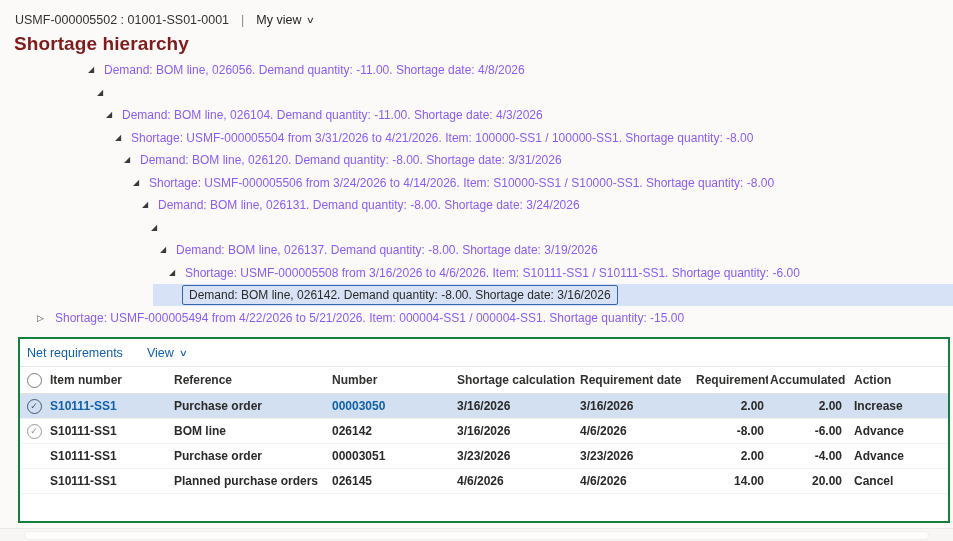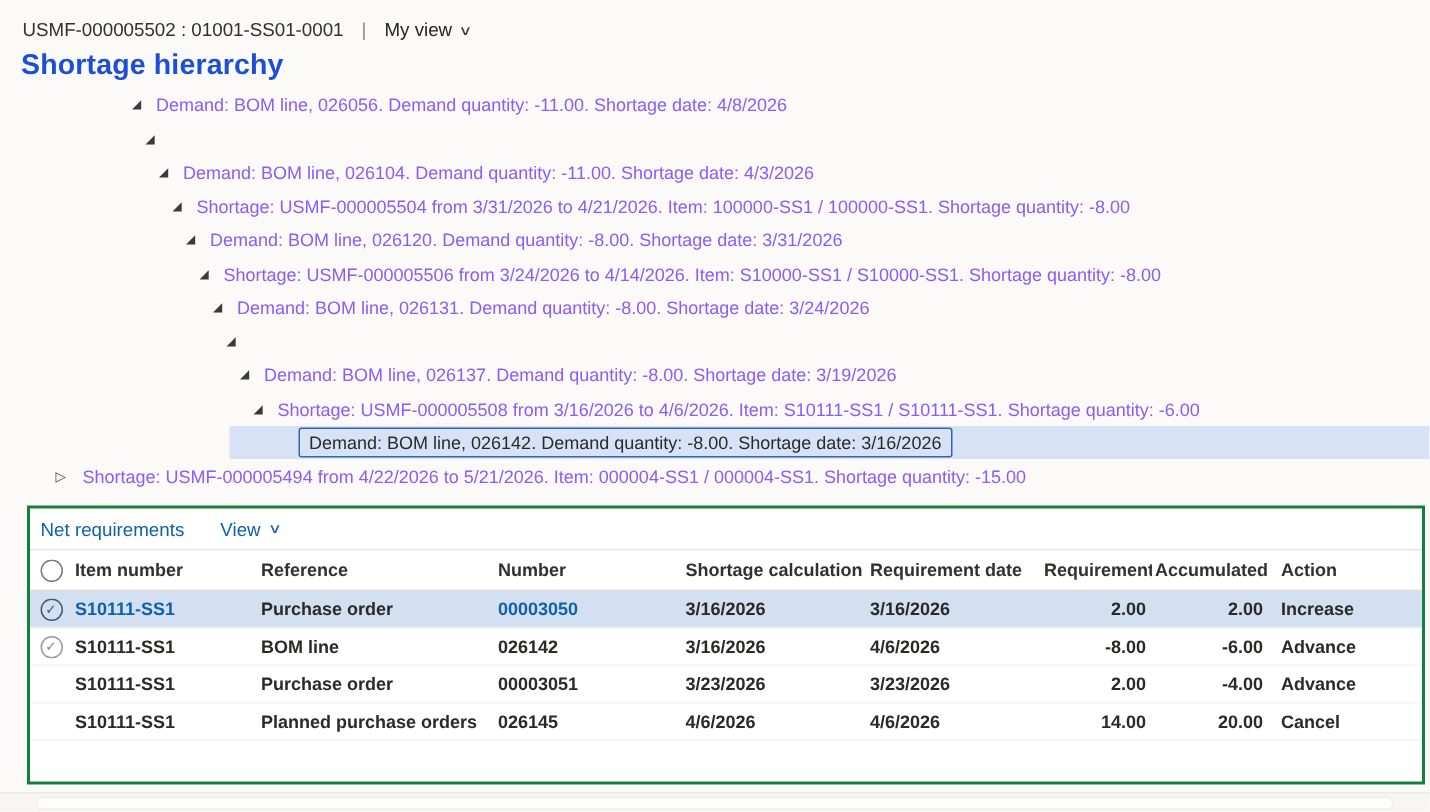--- a/index.html
+++ b/index.html
@@ -5,31 +5,31 @@
   * { margin:0; padding:0; box-sizing:border-box; }
   html,body { width:953px; height:541px; }
   body { font-family:"Liberation Sans","DejaVu Sans",sans-serif; background:#fbfaf9; color:#2b2a29; overflow:hidden; }
   #app { position:relative; width:953px; height:541px; background:#fbfaf9; }
 
   
   .crumbline { position:absolute; left:15px; top:13px; font-size:12.5px; color:#333231; display:flex; align-items:center; }
   .crumb-sep { color:#8a8886; margin:0 12px; }
   .myview { display:flex; align-items:center; cursor:pointer; color:#252423; }
   .chev { font-size:9px; margin-left:6px; color:#3b3a39; transform:scaleX(1.4); display:inline-block; }
-  .pagetitle { position:absolute; left:14px; top:33px; font-size:19px; font-weight:700; color:#1d4ed8; letter-spacing:0.1px; }
+  .pagetitle { position:absolute; left:14px; top:33px; font-size:19px; font-weight:700; color:#7f1d1d; letter-spacing:0.1px; }
 
   
   .tree { position:absolute; left:0; top:59px; width:953px; height:272px; }
   .tnode { position:absolute; left:0; width:953px; height:22.5px; }
   .arrow { position:absolute; top:50%; transform:translateY(-50%); font-size:8px; color:#3b3a39; line-height:1; }
   .arrow.collapsed { font-size:9px; color:#4a4948; }
   .ttext { position:absolute; top:50%; transform:translateY(-50%); font-size:12px; color:#8b5cf6; white-space:nowrap; }
   .selband { position:absolute; left:153px; right:0; top:0; bottom:0; background:#d8e2f6; }
   .selbox { position:absolute; top:50%; transform:translateY(-50%); font-size:12px; color:#2b2a29; white-space:nowrap;
-            border:1.5px solid #3565ae; border-radius:2px; padding:2px 6px; background:transparent;margin-left:17px; }
+            border:1.5px solid #3565ae; border-radius:2px; padding:2px 6px; background:transparent; }
 
   
   .panel { position:absolute; left:18px; top:337px; width:932px; height:186px; background:#ffffff; border:2px solid #15803d; }
   .tabbar { display:flex; align-items:center; height:28px; padding-left:7px; border-bottom:1px solid #e8e6e4; }
   .tablink { font-size:12.5px; color:#1160aa; cursor:pointer; }
   .viewmenu { display:flex; align-items:center; margin-left:24px; color:#1160aa; font-size:12.5px; cursor:pointer; }
   .viewmenu .chev { color:#1160aa; }
 
   .grid { width:100%; font-size:12px; color:#2b2a29; }
   .grow { display:grid; grid-template-columns:28px 124px 158px 125px 123px 116px 74px 78px 1fr; align-items:center; height:25px;font-weight:bold; }

